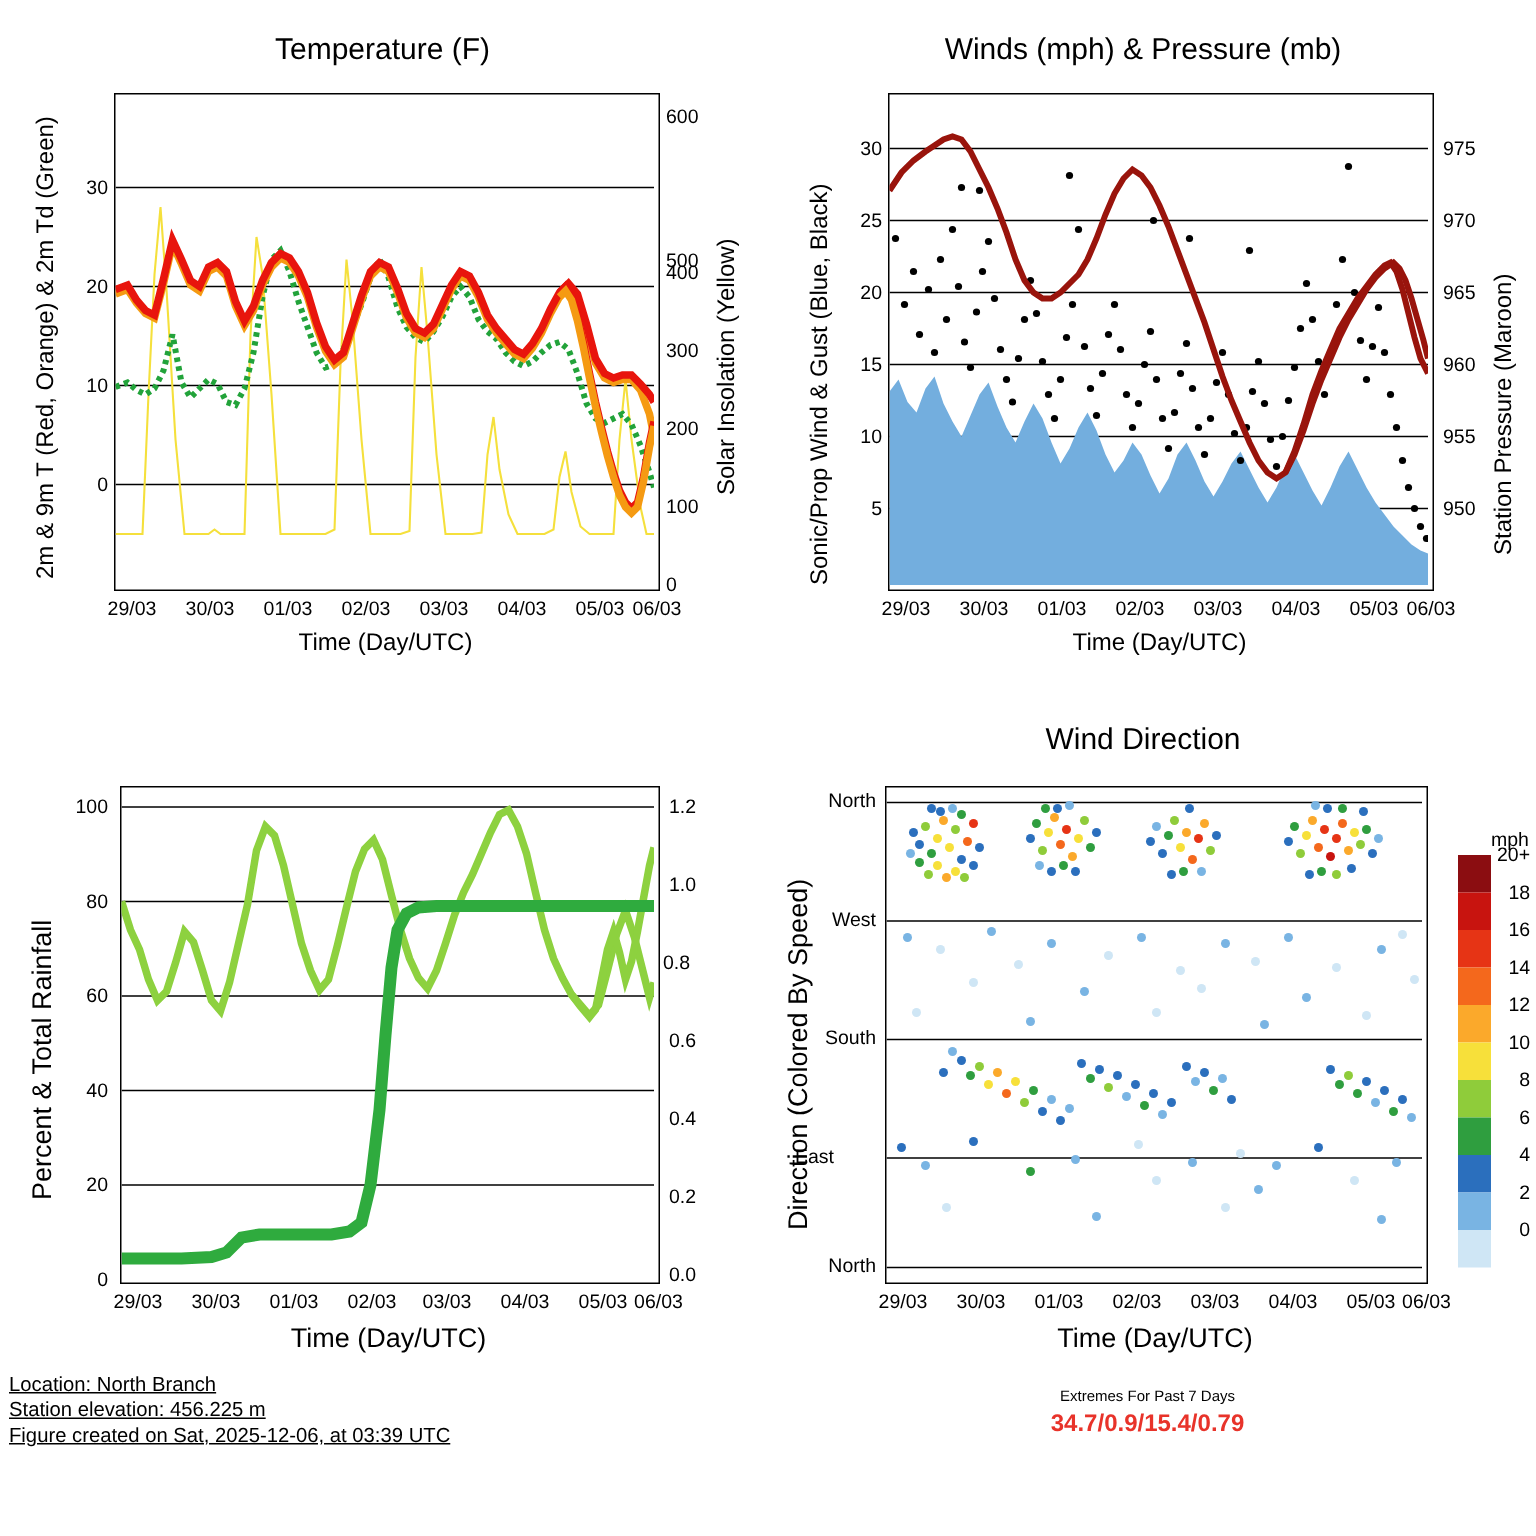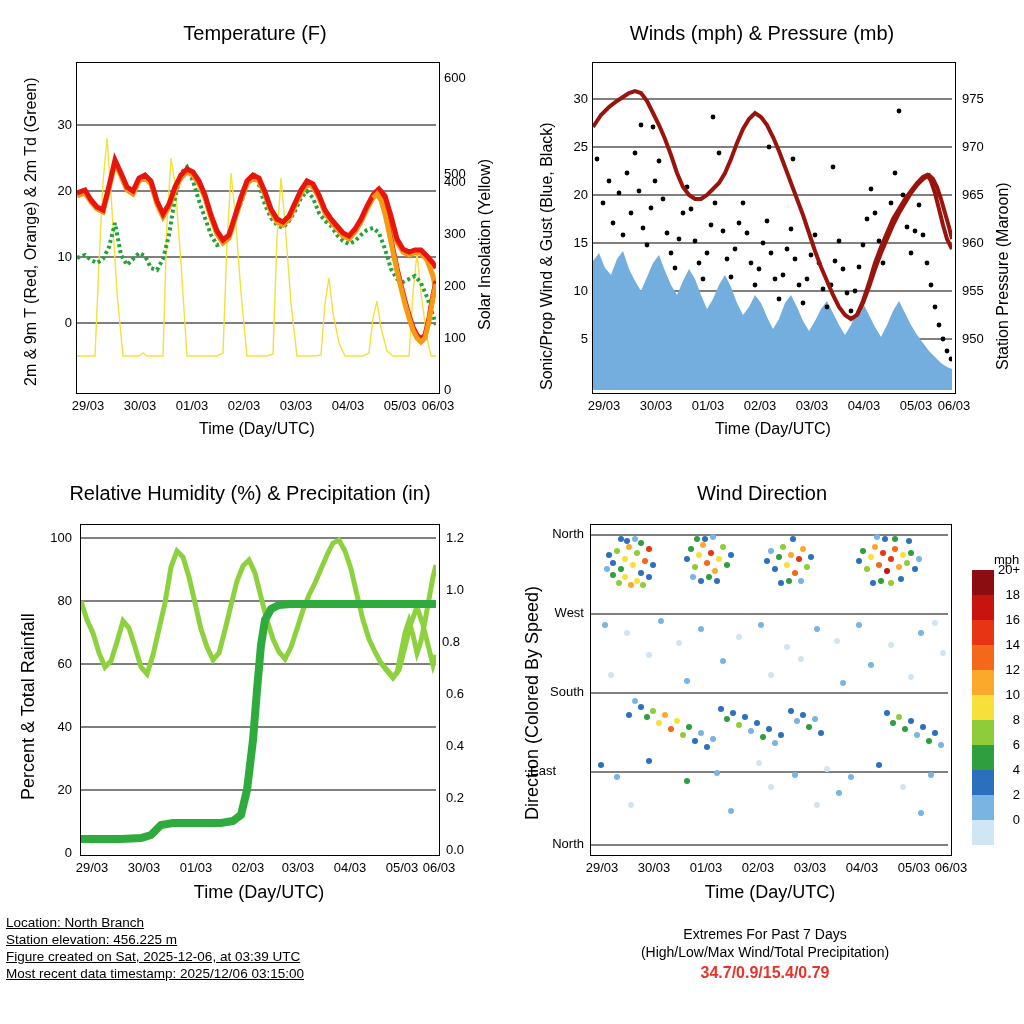--- a/index.html
+++ b/index.html
@@ -5,21 +5,21 @@
   html,body{margin:0;padding:0;background:#fff;}
   body{width:1024px;height:1024px;font-family:"Liberation Sans",sans-serif;color:#000;overflow:hidden;}
   .page{position:relative;width:1024px;height:1024px;}
   .panel{position:absolute;}
   .title{font-size:20px;text-align:center;}
   .axlabel{font-size:16px;}
   .ticklbl{font-size:13px;}
   .vtext{writing-mode:vertical-rl;transform:rotate(180deg);white-space:nowrap;}
   .plotbox{position:absolute;border:1.5px solid #000;background:#fff;}
   .footer{font-size:13.5px;line-height:17px;}
-  .extremes{font-size:14px;text-align:center;}
+  .extremes{font-size:10px;text-align:center;}
   .extval{color:#e8332a;font-weight:bold;font-size:16px;}
   svg{display:block;}
   .legendlbl{font-size:13px;}
 </style>
 </head>
 <body>
 
 <div class="page">
 
   <div class="panel" style="left:0;top:0;width:512px;height:440px;">
@@ -213,21 +213,20 @@
     <div class="ticklbl" style="position:absolute;left:221px;top:398px;width:54px;text-align:center;">02/03</div>
     <div class="ticklbl" style="position:absolute;left:273px;top:398px;width:54px;text-align:center;">03/03</div>
     <div class="ticklbl" style="position:absolute;left:325px;top:398px;width:54px;text-align:center;">04/03</div>
     <div class="ticklbl" style="position:absolute;left:377px;top:398px;width:54px;text-align:center;">05/03</div>
     <div class="ticklbl" style="position:absolute;left:415px;top:398px;width:54px;text-align:center;">06/03</div>
 
     <div class="axlabel" style="position:absolute;left:80px;top:420px;width:362px;text-align:center;">Time (Day/UTC)</div>
   </div>
 
   <div class="panel" style="left:0;top:470px;width:512px;height:440px;">
-    <div class="title" style="position:absolute;left:10px;top:12px;width:480px;">Relative Humidity (%) &amp; Precipitation (in)</div>
 
     <div class="axlabel vtext" style="position:absolute;left:18px;top:120px;height:210px;font-size:18px;">Percent &amp; Total Rainfall</div>
 
     <div class="plotbox" style="left:80px;top:54px;width:358px;height:330px;">
       <svg width="355" height="327" viewBox="0 0 355 327">
         <line x1="0" y1="13" x2="355" y2="13" stroke="#000" stroke-width="1"></line>
         <line x1="0" y1="76" x2="355" y2="76" stroke="#000" stroke-width="1"></line>
         <line x1="0" y1="139" x2="355" y2="139" stroke="#000" stroke-width="1"></line>
         <line x1="0" y1="202" x2="355" y2="202" stroke="#000" stroke-width="1"></line>
         <line x1="0" y1="265" x2="355" y2="265" stroke="#000" stroke-width="1"></line>
@@ -513,22 +512,20 @@
         <div class="legendlbl" style="height:25px;">2</div>
         <div class="legendlbl" style="height:25px;">0</div>
       </div>
     </div>
   </div>
 
   <div style="position:absolute;left:6px;top:914px;width:500px;text-decoration:underline;">
     <div class="footer">Location: North Branch</div>
     <div class="footer">Station elevation: 456.225 m</div>
     <div class="footer">Figure created on Sat, 2025-12-06, at 03:39 UTC</div>
-    <div class="footer">Most recent data timestamp: 2025/12/06 03:15:00</div>
   </div>
 
   <div style="position:absolute;left:550px;top:926px;width:430px;">
     <div class="extremes">Extremes For Past 7 Days</div>
-    <div class="extremes" style="margin-top:2px;">(High/Low/Max Wind/Total Precipitation)</div>
     <div class="extremes extval" style="margin-top:4px;">34.7/0.9/15.4/0.79</div>
   </div>
 
 </div>
 
 </body></html>

